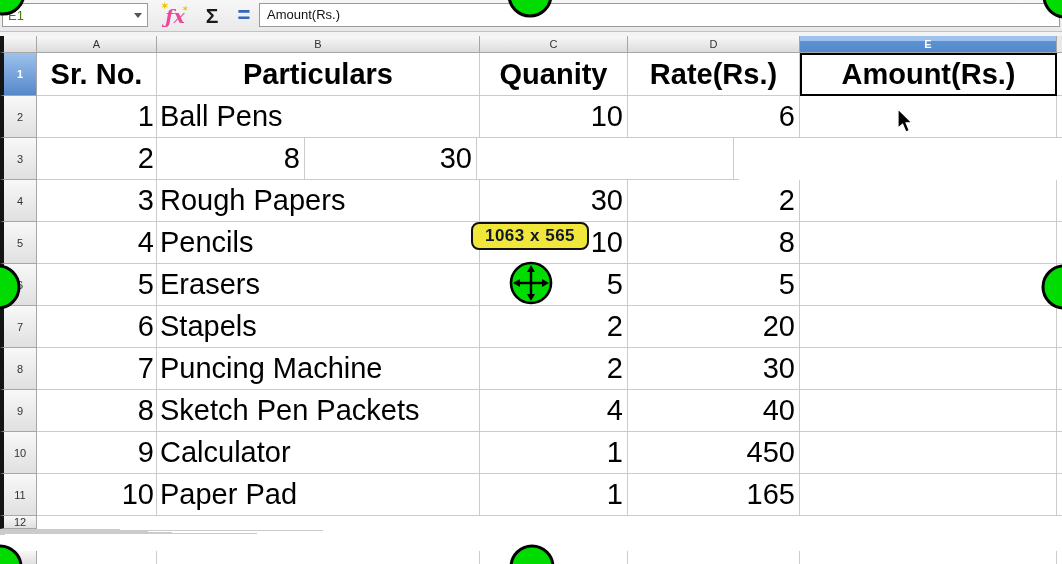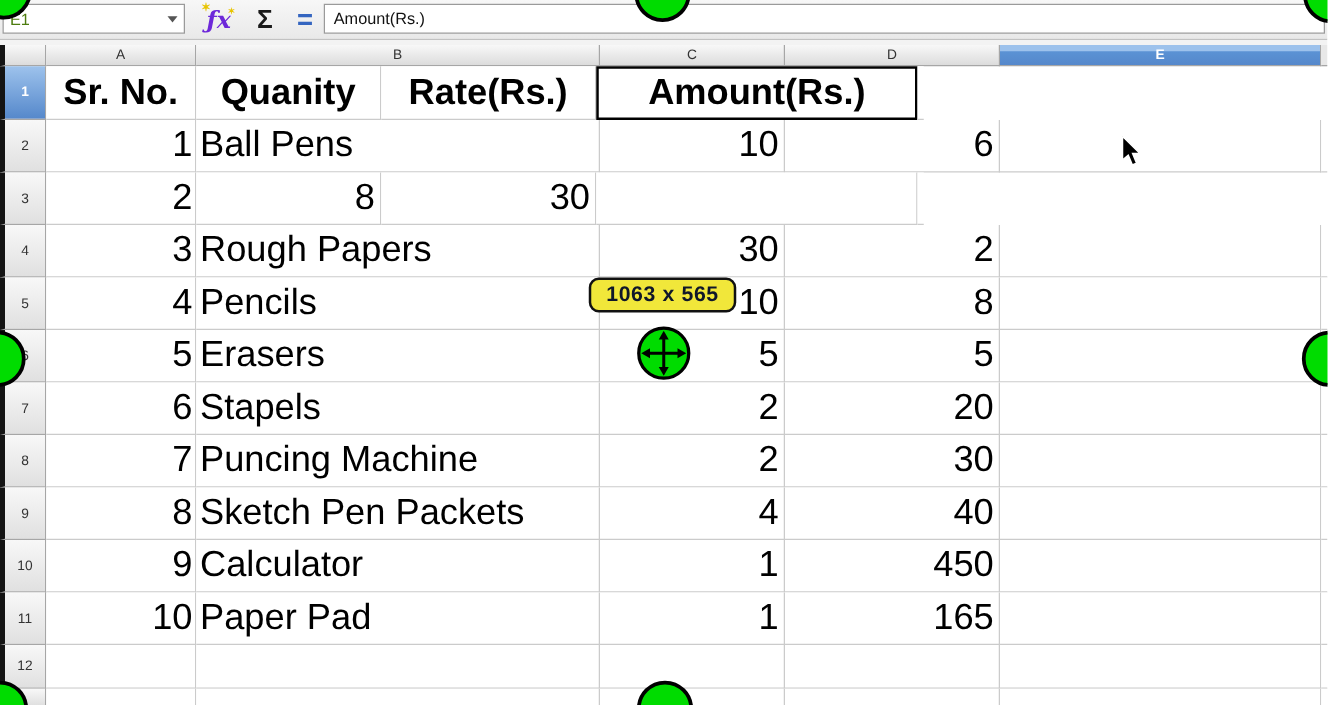--- a/index.html
+++ b/index.html
@@ -13,21 +13,21 @@
   .name-box{position:absolute;left:2px;top:3px;width:146px;height:24px;
     background:#fff;border:1px solid #9a9a9a;box-sizing:border-box;
     font-size:13px;color:#4d7c0f;display:flex;align-items:center;}
   .name-box .val{padding-left:5px;flex:1;}
   .nb-drop{width:18px;height:100%;display:flex;align-items:center;justify-content:center;}
   .nb-drop::after{content:"";border-left:4px solid transparent;border-right:4px solid transparent;
     border-top:5px solid #555;}
   .tb-icon{position:absolute;top:3px;height:25px;display:flex;align-items:center;
     justify-content:center;cursor:default;}
   .fx-icon{left:160px;width:30px;font-family:"DejaVu Serif",serif;font-style:italic;
-    font-weight:bold;font-size:19px;color:#6d28d9;position:absolute;}
+    font-weight:bold;font-size:19px;color:#ec4899;position:absolute;}
   .fx-icon::before{content:"✶";position:absolute;left:1px;top:-2px;font-size:9px;
     color:#e8c400;font-style:normal;}
   .fx-icon::after{content:"✶";position:absolute;right:2px;top:1px;font-size:7px;
     color:#e8c400;font-style:normal;}
   .sum-icon{left:198px;width:28px;font-size:21px;font-weight:bold;color:#1a1a1a;}
   .eq-icon{left:231px;width:26px;font-size:22px;font-weight:900;color:#3465c0;
     transform:scaleY(1.05);}
   .formula-input{position:absolute;left:259px;top:3px;width:801px;height:24px;
     background:#fff;border:1px solid #9a9a9a;box-sizing:border-box;
     font-size:13px;color:#111;line-height:22px;padding-left:7px;white-space:nowrap;}
@@ -40,21 +40,21 @@
   .colhdr{box-sizing:border-box;border-right:1px solid #a6a6a6;border-bottom:1px solid #a6a6a6;
     background:linear-gradient(#f8f8f8,#dcdcdc);font-size:11px;color:#333;
     display:flex;align-items:center;justify-content:center;}
   .colhdr.sel{background:linear-gradient(#9dc2ec 0%,#9dc2ec 28%,#5b92d4 34%,#5588cb 100%);
     color:#fff;font-weight:bold;}
   .hsliver{width:5px;background:#e8e8e8;border-bottom:1px solid #a6a6a6;box-sizing:border-box;}
   
   .sheet-rows{position:absolute;left:0;top:53px;}
   .grid-row{display:flex;height:42px;}
   .grid-row.header-row{height:43px;}
-  .grid-row.last-row{height:35px;}
+  .grid-row.last-row{height:35px;flex-direction:column;}
   .grid-row.partial{height:13px;}
   .rowhdr{width:37px;box-sizing:border-box;border-left:4px solid #141414;
     border-right:1px solid #a6a6a6;border-bottom:1px solid #a6a6a6;
     background:linear-gradient(#f8f8f8,#e0e0e0);font-size:11px;color:#333;
     display:flex;align-items:center;justify-content:center;}
   .rowhdr.sel{background:linear-gradient(#9dc2ec,#5588cb);color:#fff;font-weight:bold;}
   .partial .rowhdr{border-bottom:none;}
   .cell{box-sizing:border-box;border-right:1px solid #cbcbcb;border-bottom:1px solid #cbcbcb;
     background:#fff;font-size:29px;color:#000;display:flex;align-items:center;
     white-space:nowrap;overflow:hidden;}
@@ -99,20 +99,21 @@
   <div class="colhdr" style="width:148px">C</div>
   <div class="colhdr" style="width:172px">D</div>
   <div class="colhdr sel" style="width:257px">E</div>
   <div class="hsliver"></div>
 </div>
 
 <div class="sheet-rows">
     <div class="grid-row header-row">
       <div class="rowhdr sel">1</div>
       <div class="cell col-a">Sr. No.</div>
+      <div class="cell col-b">Particulars</div>
       <div class="cell col-c">Quanity</div>
       <div class="cell col-d">Rate(Rs.)</div>
       <div class="cell col-e active-cell">Amount(Rs.)</div>
       <div class="cell sliver"></div>
     </div>
     <div class="grid-row">
       <div class="rowhdr">2</div>
       <div class="cell col-a">1</div>
       <div class="cell col-b">Ball Pens</div>
       <div class="cell col-c">10</div>

